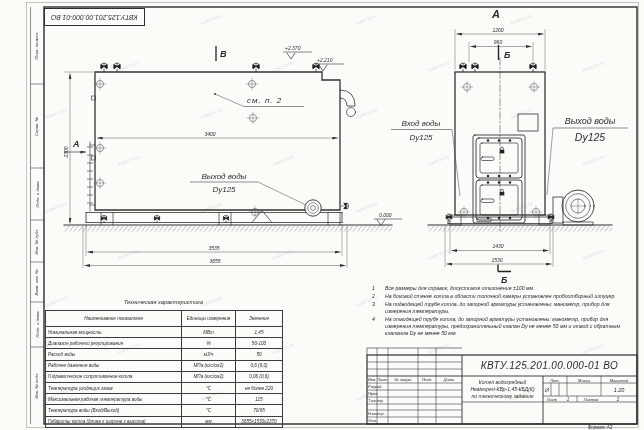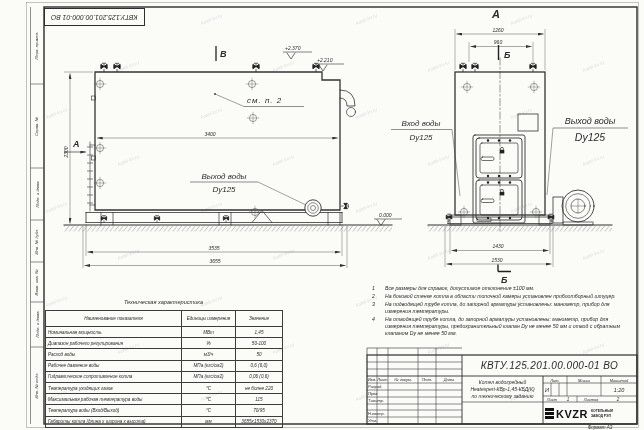--- a/index.html
+++ b/index.html
@@ -455,24 +455,16 @@
     <div class="tb" style="left:567px;top:377px;width:34px;height:6px;">Масса</div>
     <div class="tb" style="left:601px;top:377px;width:36px;height:6px;">Масштаб</div>
     <div class="tb" style="left:543px;top:383px;width:8px;height:13px;font-size:5.5px;">И</div>
     <div class="tb" style="left:601px;top:383px;width:36px;height:13px;font-size:5.5px;">1:20</div>
 
     <div class="tb" style="left:544px;top:396px;width:16px;height:6px;">Лист</div>
     <div class="tb" style="left:562px;top:396px;width:12px;height:6px;font-size:4.5px;">1</div>
     <div class="tb" style="left:578px;top:396px;width:26px;height:6px;">Листов</div>
     <div class="tb" style="left:608px;top:396px;width:20px;height:6px;font-size:4.5px;">2</div>
 
-    <div id="logo">
-      <div id="logobars"></div>
-      <div id="logotxt">KVZR</div>
-      <div id="company">
-        <div>КОТЕЛЬНЫЙ</div>
-        <div>ЗАВОД РЭП</div>
-      </div>
-    </div>
 
     <div class="tb" style="left:560px;top:424px;width:80px;height:6px;font-size:4.5px;">Формат  А3</div>
   </div>
 </div>
 
 </body></html>

